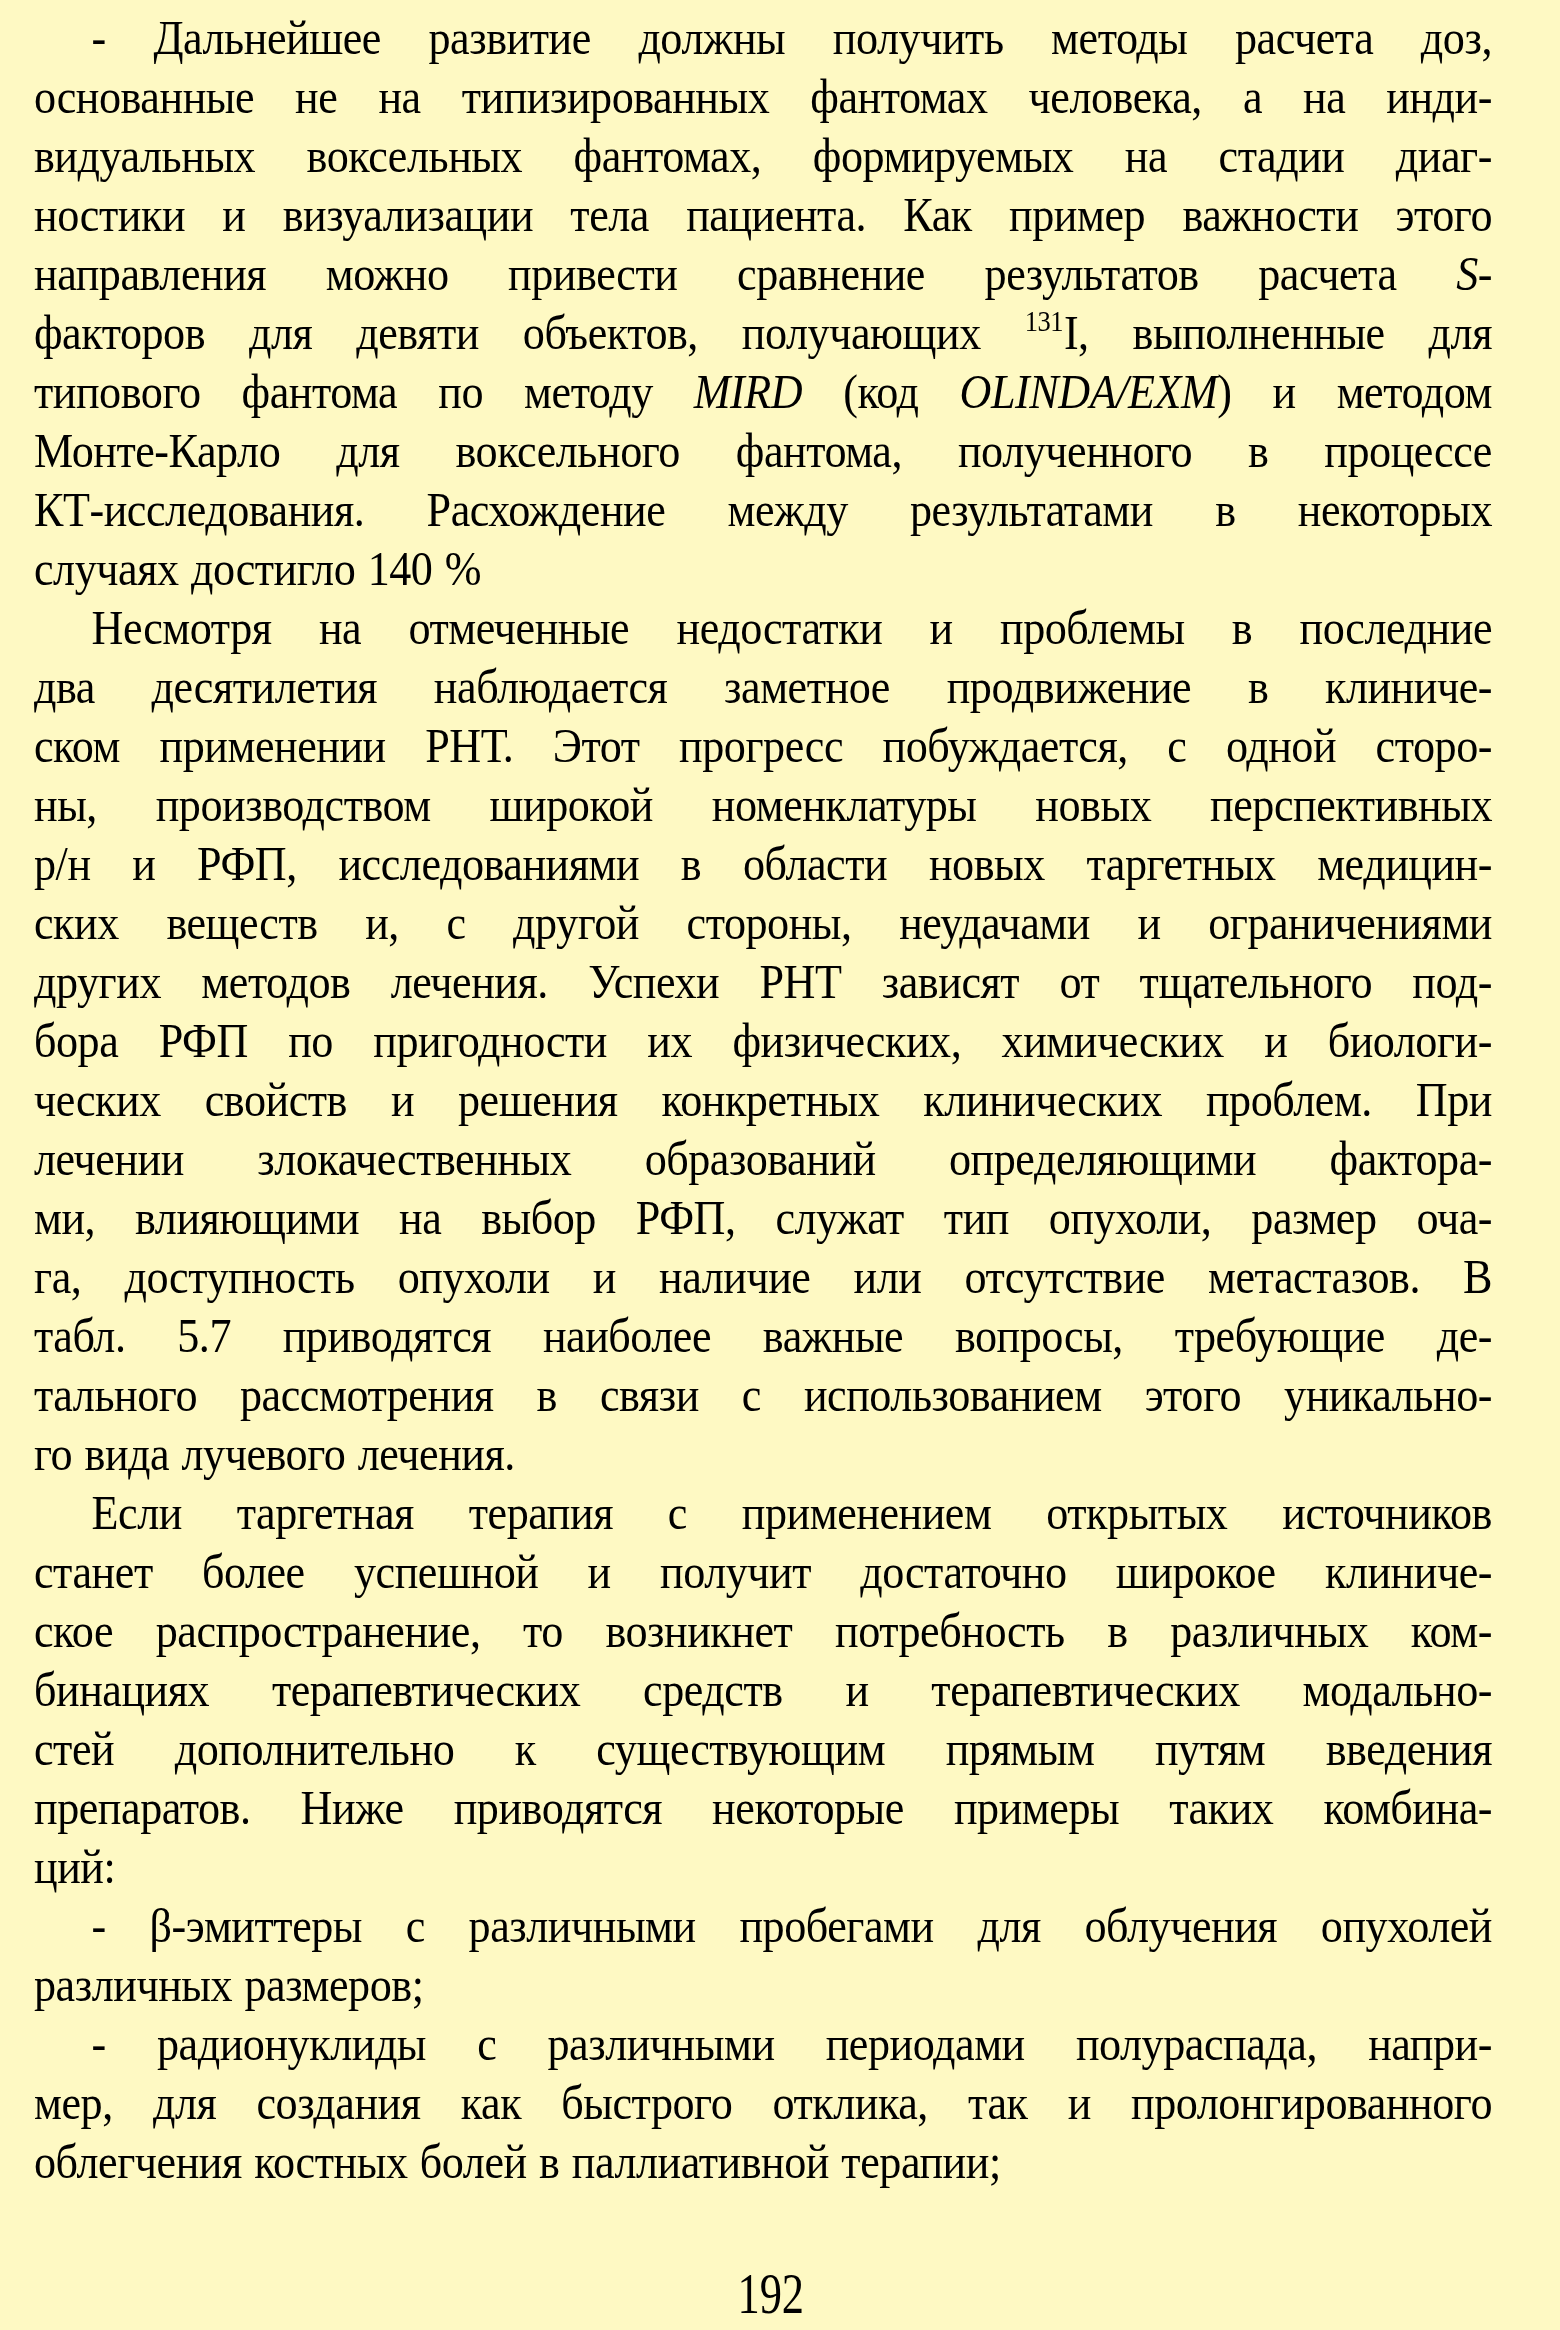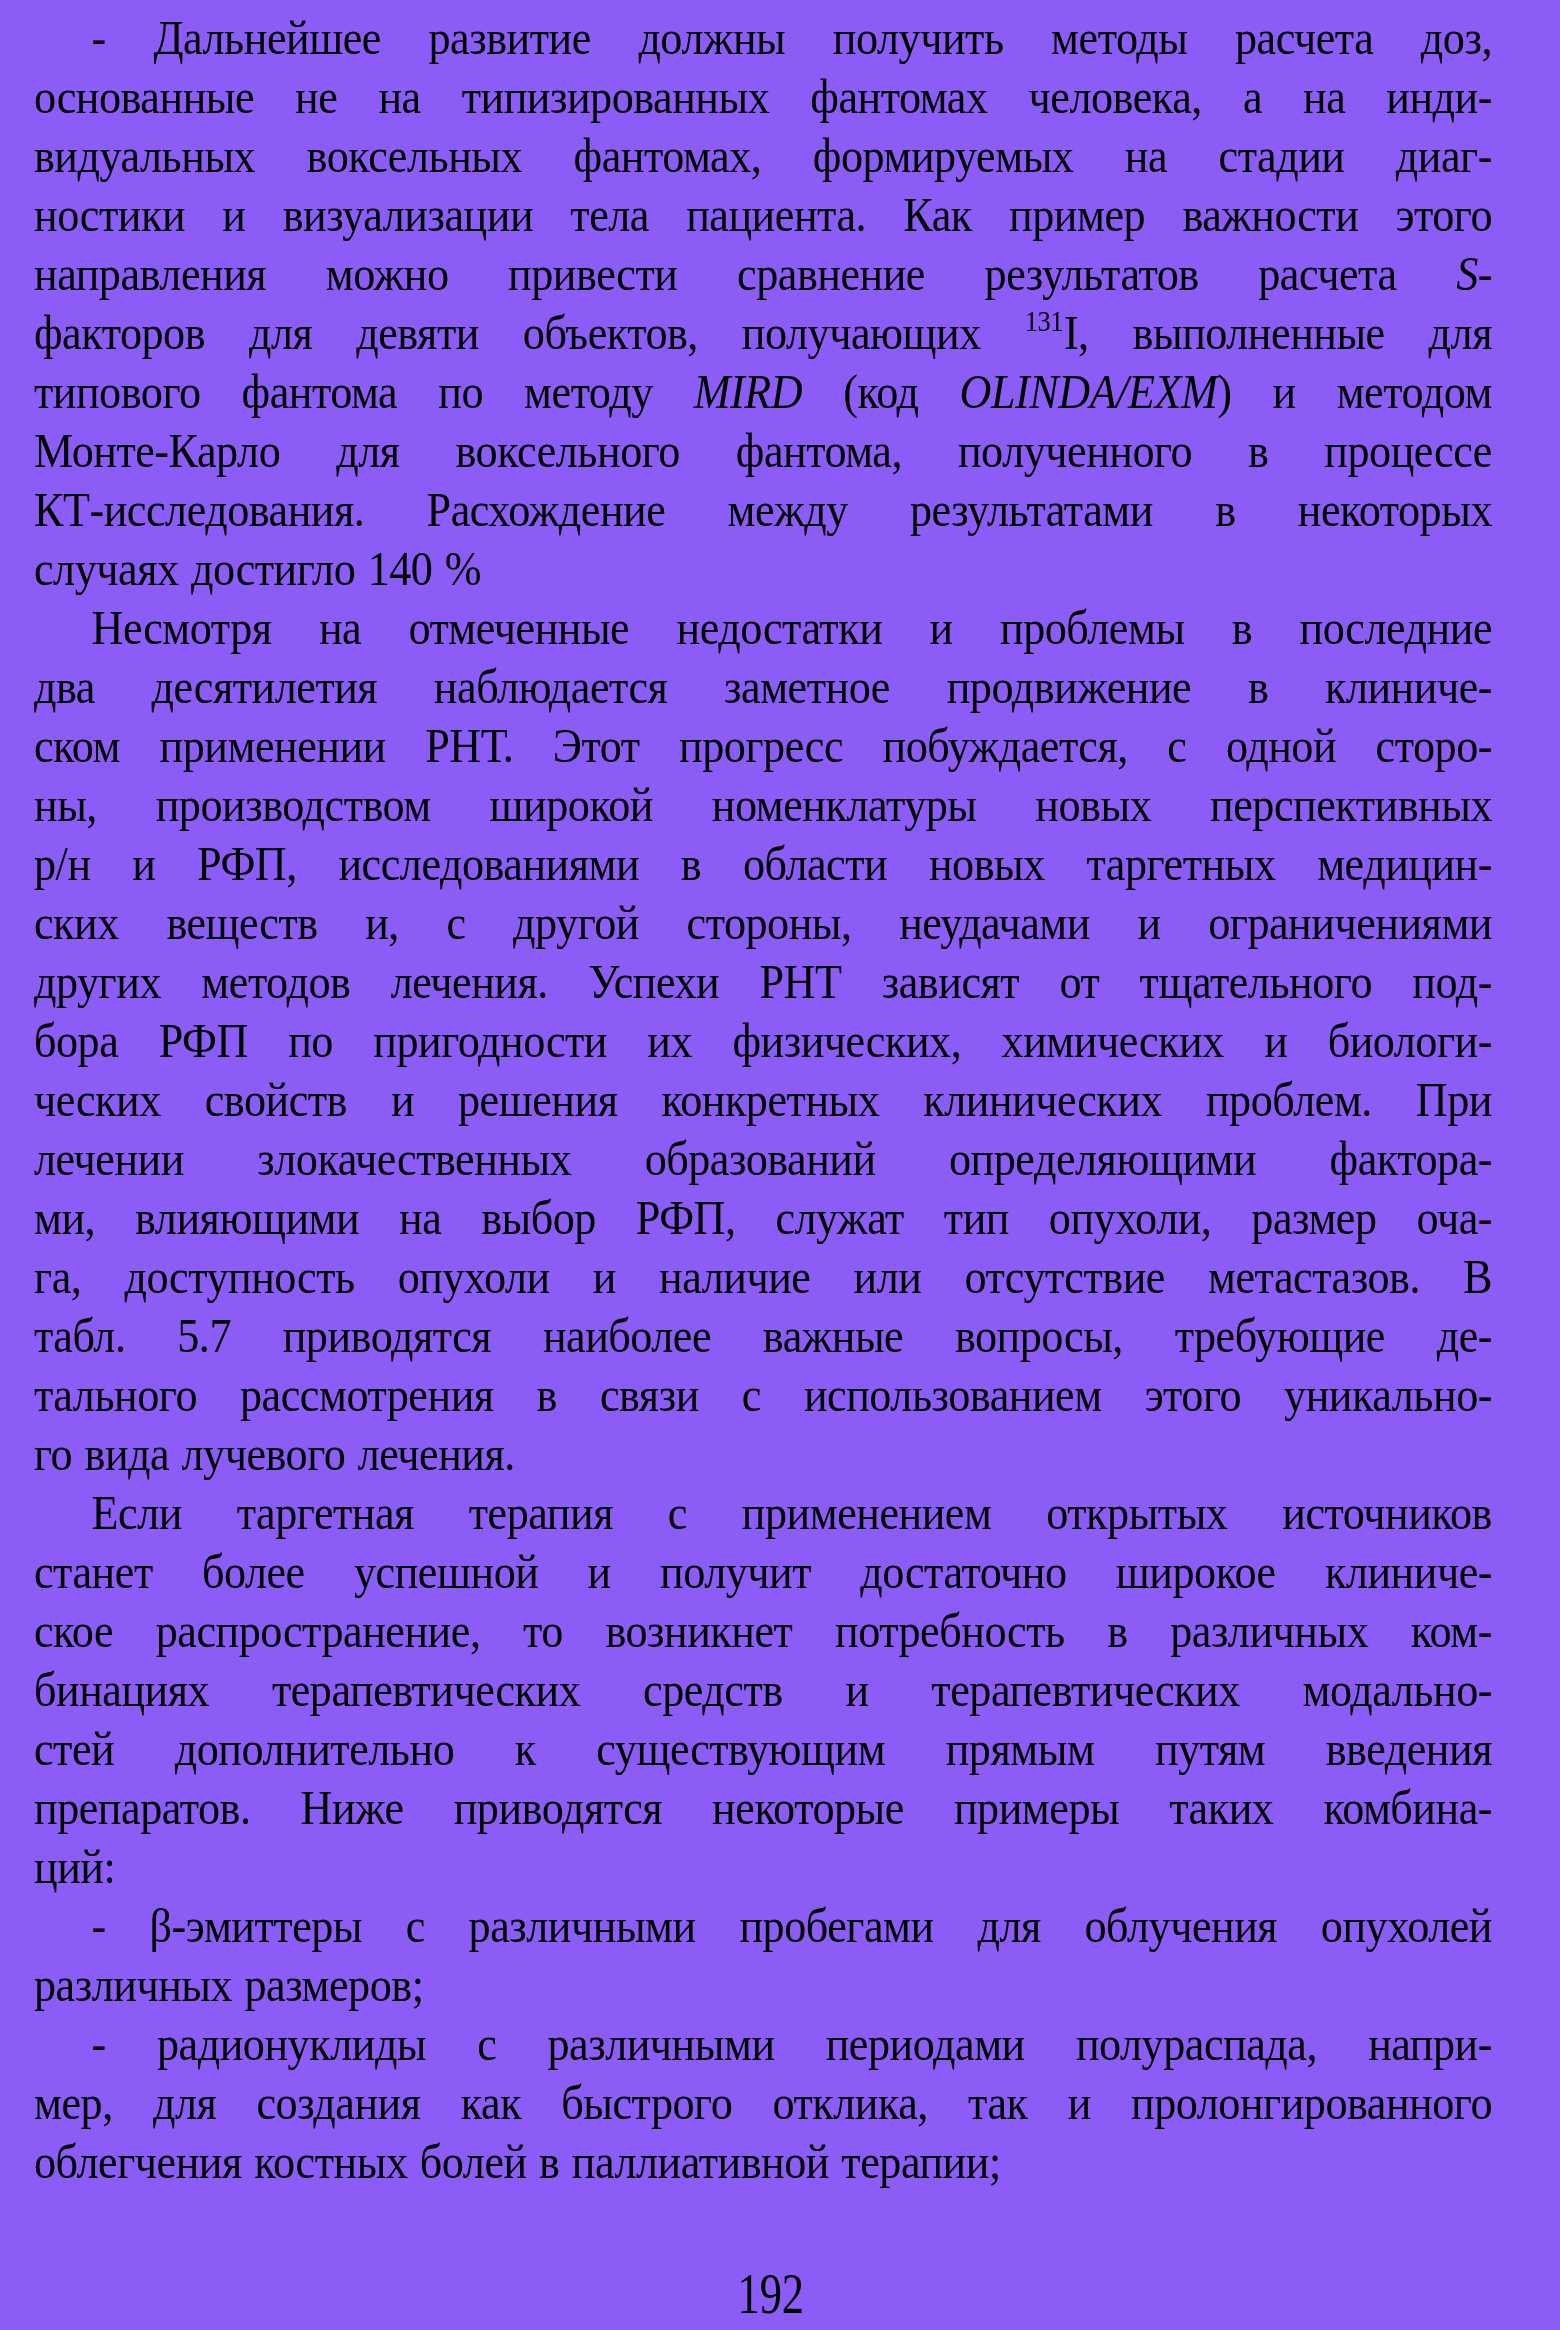--- a/index.html
+++ b/index.html
@@ -11,21 +11,21 @@
     position: relative;
     width: 1560px;
     height: 2331px;
     font-family: "Liberation Serif", "DejaVu Serif", serif;
     color: #000000;
     overflow: hidden;
   }
   .page {
     position: absolute;
     inset: 0;
-    background: #8b5cf6;
+    background: #fef9c3;
   }
   .text-block {
     position: absolute;
     left: 34px;
     top: 7.8px;
     width: 1620px;
     transform: scaleX(0.9);
     transform-origin: 0 0;
   }
   .line {

